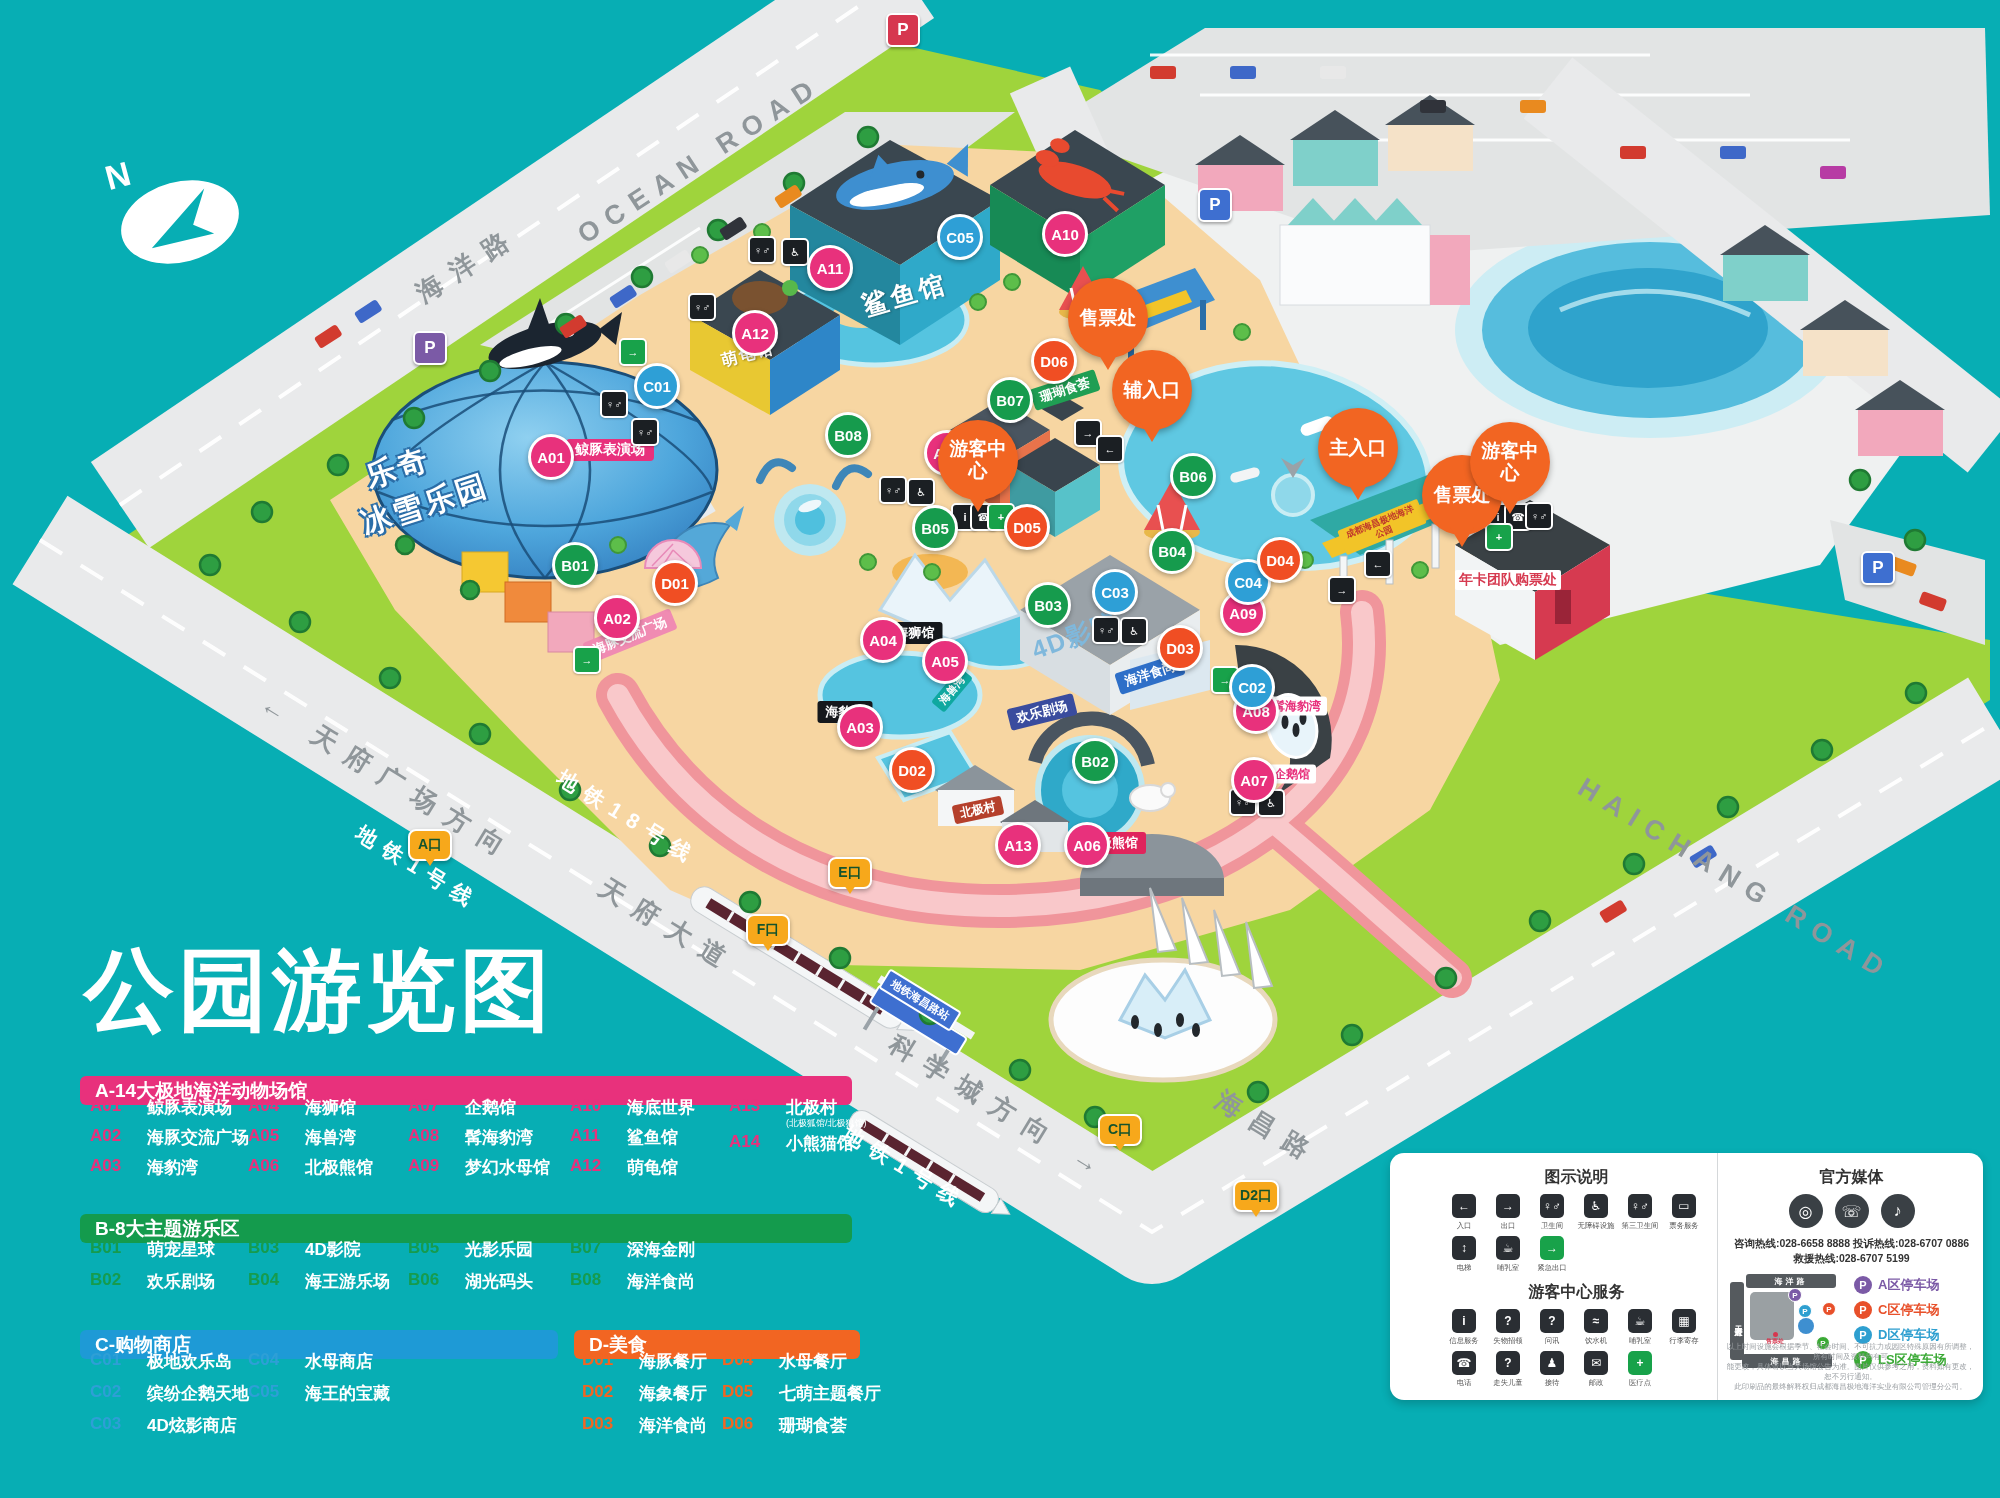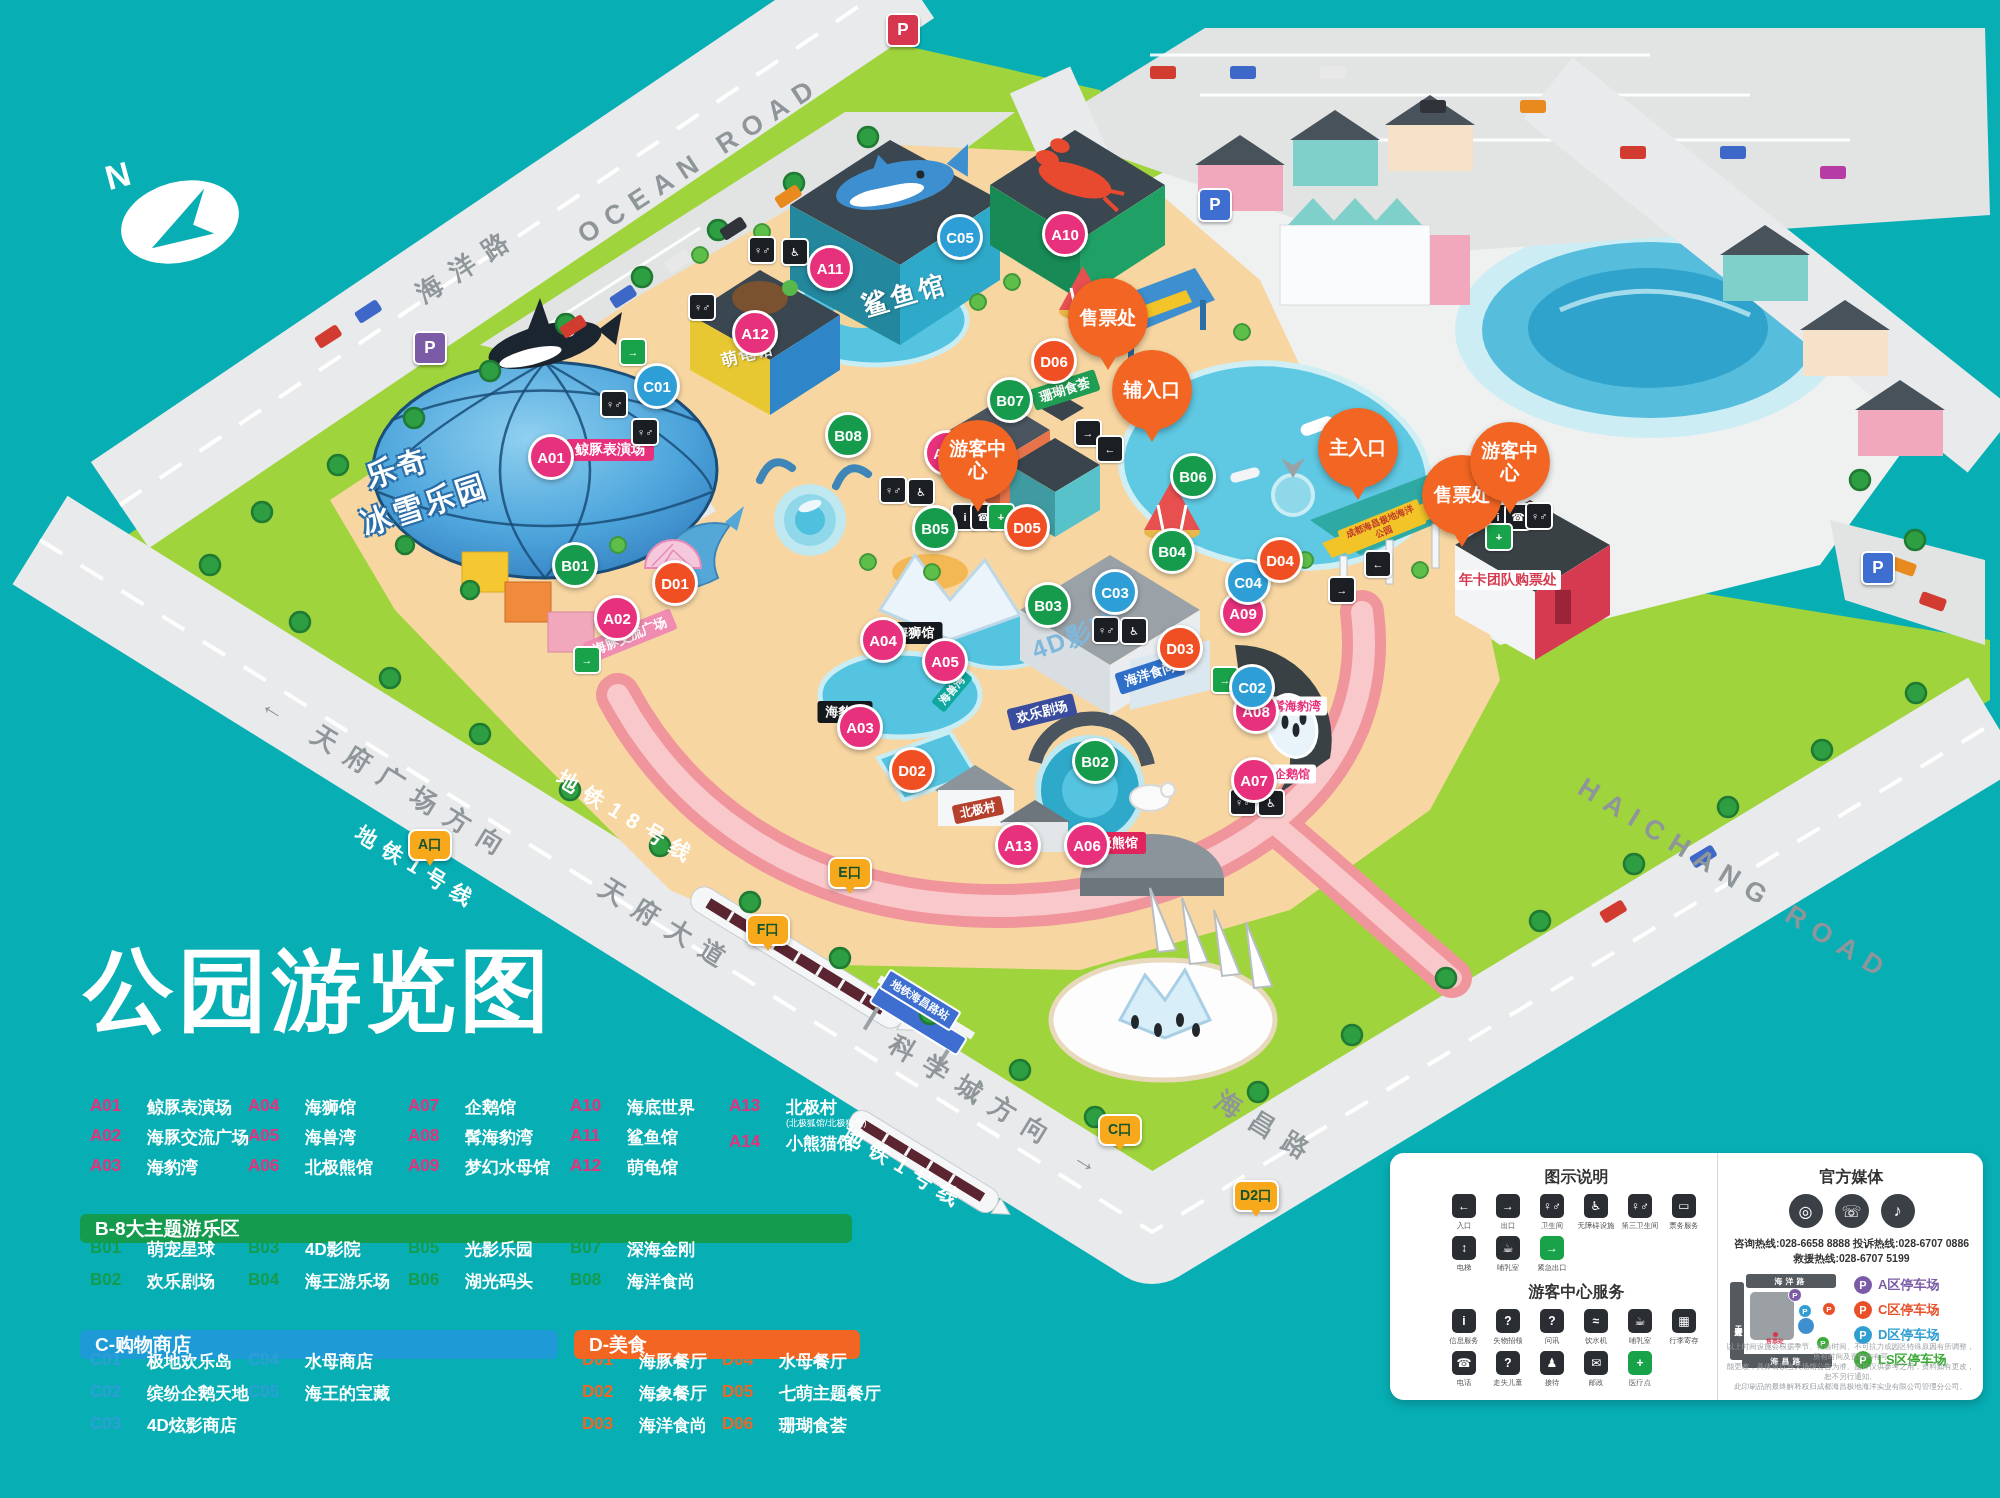--- a/index.html
+++ b/index.html
@@ -603,20 +603,21 @@
       <div class="abs ctr balloon" style="left: 1510px; top: 462px;">
         <span>游客中心</span>
       </div>
       <div class="abs ctr balloon" style="left: 978px; top: 460px;">
         <span>游客中心</span>
       </div>
     </div>
 
   <div class="abs map-title">公园游览图</div>
 
+  <div class="lg-bar" style="left:80px;top:1076px;width:772px;background:#e8317c">A-14大极地海洋动物场馆</div>
   <div class="lg-bar" style="left:80px;top:1214px;width:772px;background:#149b4d">B-8大主题游乐区</div>
   <div class="lg-bar" style="left:80px;top:1330px;width:478px;background:#1e9ad6">C-购物商店</div>
   <div class="lg-bar" style="left:574px;top:1330px;width:286px;background:#f26522">D-美食</div>
 
   <div class="sec-a">
 
   <div class="lg-item" style="left: 90px; top: 1096px;">
       <span class="lg-code">A01</span>
       <span class="lg-name-wrap"><span class="lg-name">鲸豚表演场</span><span class="lg-sub"></span></span>
     </div>

